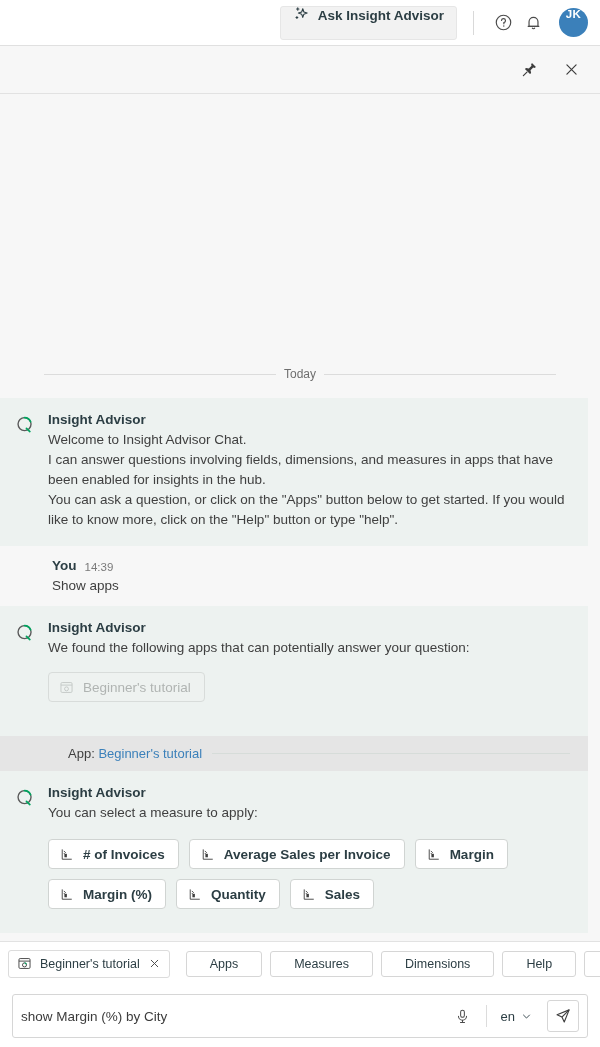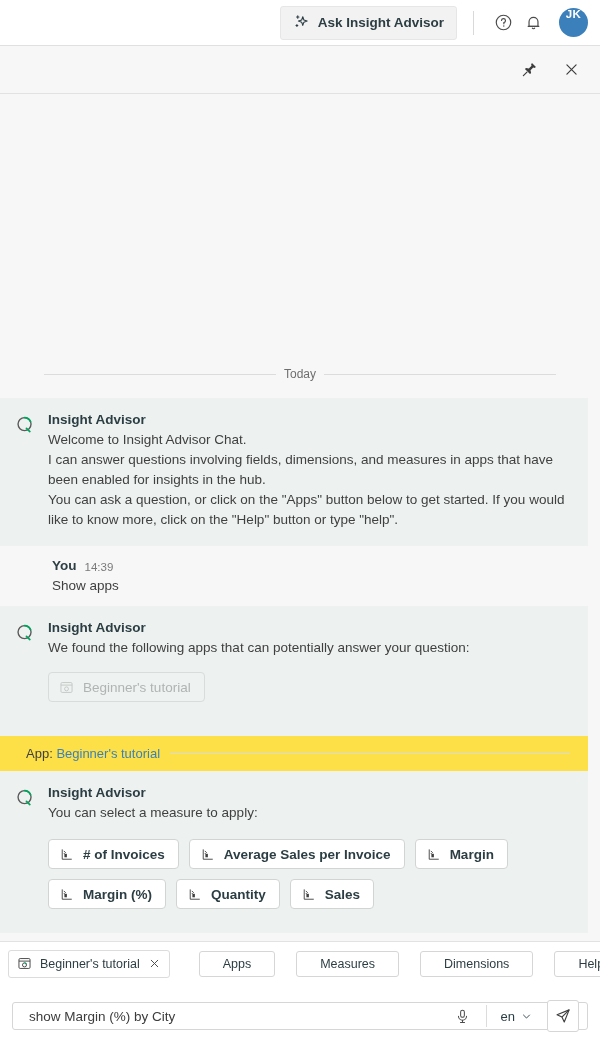--- a/index.html
+++ b/index.html
@@ -28,21 +28,21 @@
     background: #ffffff;
     display: flex;
     align-items: center;
     justify-content: flex-end;
     padding: 0 12px 0 0;
     border-bottom: 1px solid #e0e0e0;
   }
 
   .ask-ia-button {
     display: flex;
-    align-items: center;
+    align-items: flex-end;
     gap: 8px;
     height: 30px;
     padding: 16px 12px;
     background: #f2f2f2;
     border: 1px solid #e6e6e6;
     border-radius: 3px;
     cursor: pointer;
     color: #2c3e44;
     font-size: 13.5px;
     font-weight: 600;
@@ -187,22 +187,22 @@
     color: #b0b4b2;
     font-size: 13.5px;
     cursor: default;
   }
 
   
   .app-divider {
     display: flex;
     align-items: center;
     gap: 10px;
-    padding: 10px 18px 10px 26px;
-    background: #fde047;
+    padding: 10px 18px 10px 68px;
+    background: #e5e5e5;
     margin-right: 12px;
   }
   .app-divider .app-label {
     font-size: 13px;
     color: #404040;
     white-space: nowrap;
   }
   .app-divider .app-link {
     color: #3b80ba;
     text-decoration: none;
@@ -274,40 +274,39 @@
     height: 26px;
     padding: 0 23px;
     border: 1px solid #d6d6d6;
     border-radius: 3px;
     background: #ffffff;
     font-size: 12.5px;
     color: #2c3e44;
     cursor: pointer;
     white-space: nowrap;
     font-family: "Liberation Sans", sans-serif;
-    margin-left: 13px;
   }
 
   
   .input-bar {
     flex: 0 0 62px;
     height: 62px;
     background: #ffffff;
     display: flex;
     align-items: center;
     padding: 0 12px;
   }
   .input-box {
     flex: 1 1 auto;
-    height: 28px;
+    height: 44px;
     border: 1px solid #d6d6d6;
     border-radius: 3px;
     display: flex;
     align-items: center;
-    padding: 0 8px 0 16px;
+    padding: 0 8px 0 8px;
     gap: 4px;
     background: #ffffff;
   }
   .input-text {
     flex: 1 1 auto;
     border: none;
     outline: none;
     font-size: 13.5px;
     color: #3c3c3c;
     font-family: "Liberation Sans", sans-serif;

